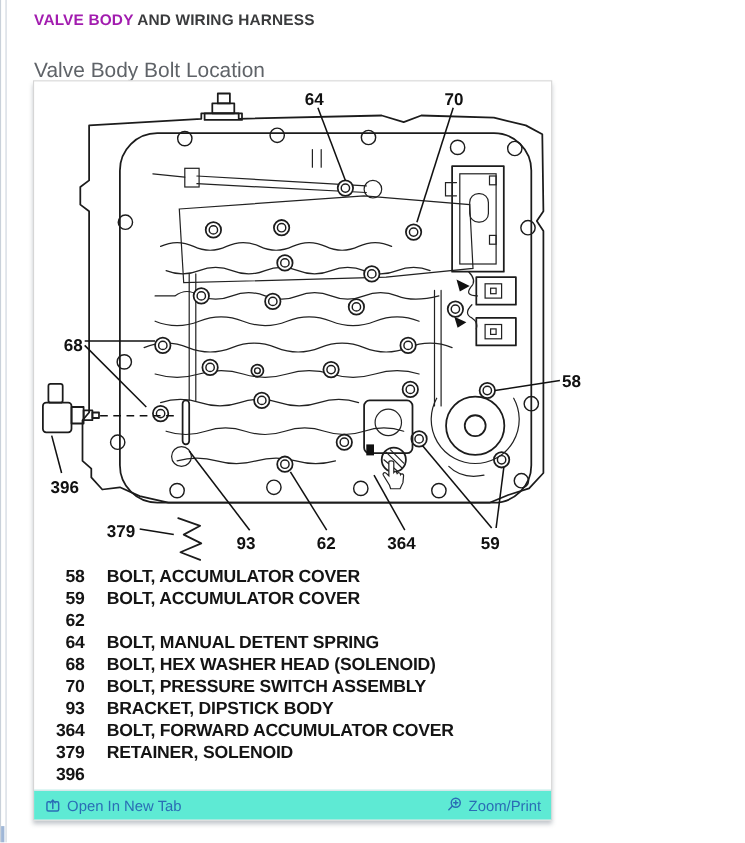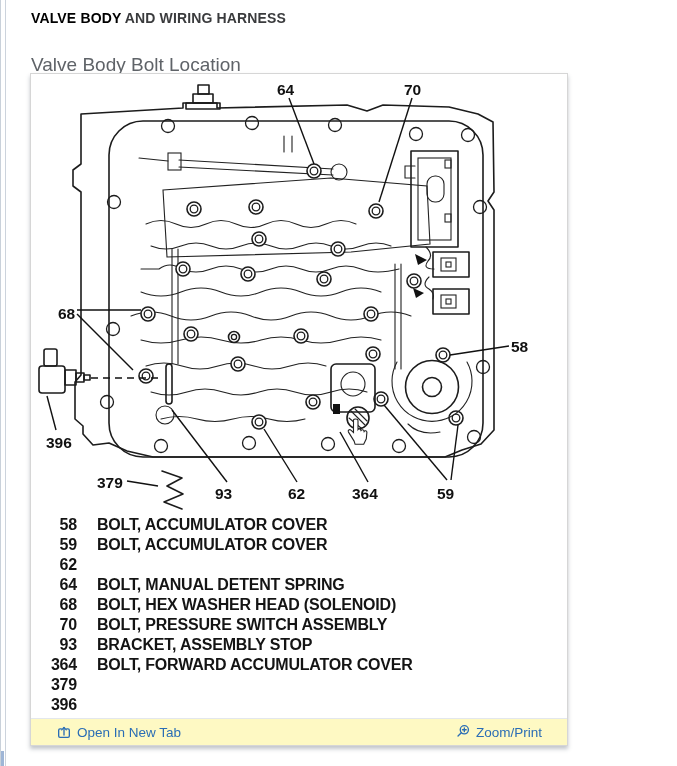--- a/index.html
+++ b/index.html
@@ -16,42 +16,42 @@
   }
   .left-strip::after{
     content:"";position:absolute;left:0;bottom:0;width:3px;height:15px;
     background:#9fb6d6;
   }
   .page-title{
     position:absolute;left:31px;top:10px;
     font-size:14px;font-weight:bold;color:#3a3b3d;letter-spacing:.15px;
     white-space:nowrap;
   }
-  .title-link{color:#000000;text-decoration:none;cursor:pointer;}
+  .title-link{color:#a21caf;text-decoration:none;cursor:pointer;}
   .figure-caption{
     position:absolute;left:31px;top:54px;
     font-size:19px;color:#5f6368;
   }
   .panel{
-    position:absolute;left:30px;top:73px;width:538px;height:673px;
+    position:absolute;left:30px;top:73px;width:472px;height:673px;
     background:#fff;border:1px solid #d6d6d6;box-sizing:border-box;
     box-shadow:0 3px 4px rgba(120,128,140,.45);
   }
   .diagram-svg{position:absolute;left:0;top:0;}
   .legend{position:absolute;left:0;top:441px;width:100%;}
   .legend-row{
     display:flex;font-weight:bold;font-size:16px;line-height:20px;
     color:#141414;letter-spacing:-0.2px;
   }
   .legend-num{width:46px;text-align:right;flex:none;}
   .legend-desc{margin-left:20px;white-space:nowrap;}
   .panel-footer{
     position:absolute;left:0;right:0;bottom:0;height:27px;
     display:flex;justify-content:space-between;align-items:center;
-    padding:0 25px;border-top:1px solid #e3e7ec;background:#fef9c3;
+    padding:0 9px;border-top:1px solid #e3e7ec;background:#5eead4;
     box-sizing:border-box;
   }
   .flink{
     display:flex;align-items:center;gap:5px;
     color:#2a6db5;font-size:13.5px;text-decoration:none;cursor:pointer;
   }
   .flink svg{display:block;}
   
   .dln{fill:none;stroke:#1c1c1c;stroke-width:1.6;stroke-linejoin:round;stroke-linecap:round;}
   .thin{fill:none;stroke:#222;stroke-width:1.1;stroke-linecap:round;}
@@ -319,28 +319,29 @@
     <div class="legend-row">
         <span class="legend-num">68</span>
         <span class="legend-desc">BOLT, HEX WASHER HEAD (SOLENOID)</span>
       </div>
     <div class="legend-row">
         <span class="legend-num">70</span>
         <span class="legend-desc">BOLT, PRESSURE SWITCH ASSEMBLY</span>
       </div>
     <div class="legend-row">
         <span class="legend-num">93</span>
-        <span class="legend-desc">BRACKET, ASSEMBLY STOP</span>
+        <span class="legend-desc">BRACKET, DIPSTICK BODY</span>
       </div>
     <div class="legend-row">
         <span class="legend-num">364</span>
         <span class="legend-desc">BOLT, FORWARD ACCUMULATOR COVER</span>
       </div>
     <div class="legend-row">
         <span class="legend-num">379</span>
+        <span class="legend-desc">RETAINER, SOLENOID</span>
       </div>
     <div class="legend-row">
         <span class="legend-num">396</span>
       </div>
   </div>
 
   <div class="panel-footer">
     <a class="flink">
       <span>
         <svg width="16" height="16" viewBox="0 0 18 18" fill="none" stroke="#2a6db5" stroke-width="1.5" stroke-linecap="round" stroke-linejoin="round">

